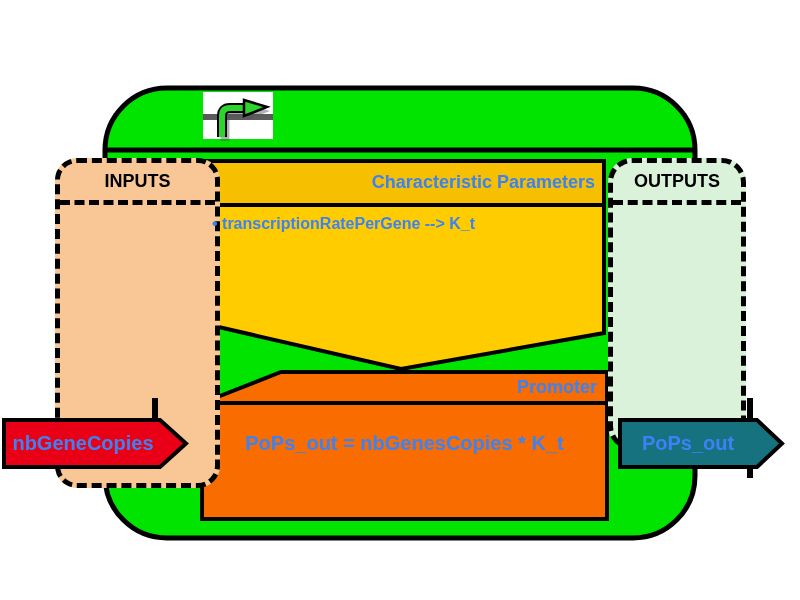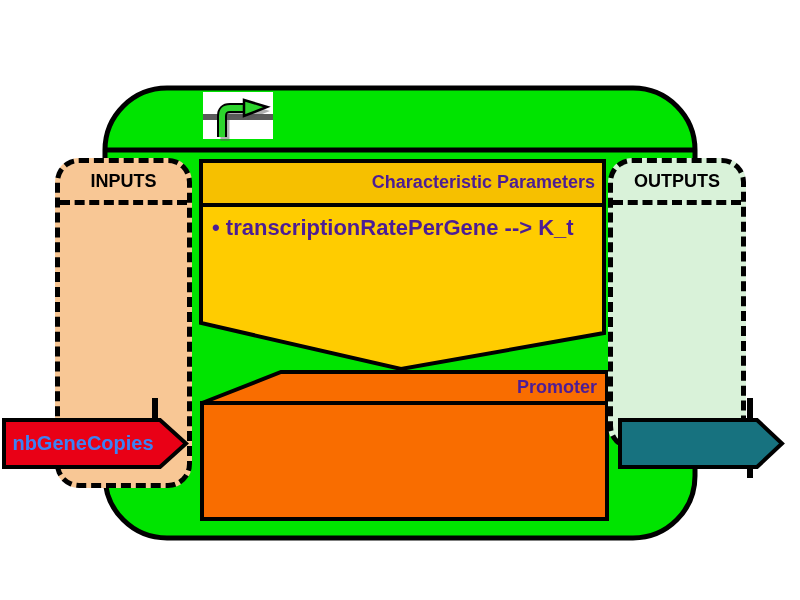--- a/index.html
+++ b/index.html
@@ -3,47 +3,48 @@
 <meta charset="utf-8">
 <style>
   html,body{margin:0;padding:0;}
   body{
     width:800px;height:600px;background:#ffffff;
     font-family:"Liberation Sans", sans-serif;
     position:relative;overflow:hidden;
   }
   .stage{position:absolute;left:0;top:0;width:800px;height:600px;}
   .layer{position:absolute;left:0;top:0;}
-  .txt{position:absolute;font-weight:bold;color:#4c1d95;line-height:1.15;white-space:nowrap;}
+  .txt{position:absolute;font-weight:bold;color:#3b82f6;line-height:1.15;white-space:nowrap;}
 
   .title{
     left:300px;top:105px;width:300px;text-align:center;
     font-size:23px;color:var(--c-title-white,#ffffff);white-space:nowrap;
   }
 
   .panel{
     position:absolute;box-sizing:border-box;
     border:5px dashed #000;border-radius:24px;
   }
   .panel-inputs{
-    left:55px;top:158px;width:137px;height:330px;
+    left:55px;top:158px;width:165px;height:330px;
     background:var(--c-inputs-peach,#f8c795);
+    border-radius:22px;
   }
   .panel-outputs{
     left:608px;top:158px;width:138px;height:292px;
     background:var(--c-outputs-mint,#d9f2d9);
   }
   .panel-header{
     height:37px;border-bottom:5px dashed #000;
     display:flex;align-items:center;justify-content:center;
     font-weight:bold;font-size:18px;
   }
 
   .params-title{left:300px;top:172px;width:295px;text-align:right;font-size:18px;}
-  .params-item{left:212px;top:215px;font-size:22px;}
+  .params-item{left:212px;top:215px;font-size:16px;}
   .reactions-title{left:380px;top:377px;width:217px;text-align:right;font-size:18px;}
   .reactions-eq{left:202px;top:432px;width:405px;text-align:center;font-size:20px;}
   .arrow-label{color:#3b82f6;font-size:20px;text-align:center;}
   .in-arrow-label{left:8px;top:432px;width:150px;}
   .out-arrow-label{left:622px;top:432px;width:132px;}
 </style>
 </head>
 <body>
 
 <div class="stage">
@@ -88,15 +89,17 @@
   <svg class="layer" width="800" height="600">
     <rect x="152" y="398" width="6" height="26" fill="#000"></rect>
     <rect x="747" y="398" width="6" height="80" fill="#000"></rect>
     <polygon points="4,420 160,420 186,443.5 160,467 4,467" style="fill:var(--c-input-red,#e90016)" stroke="#000" stroke-width="4"></polygon>
     <polygon points="620,420 757,420 782,443.5 757,467 620,467" style="fill:var(--c-output-teal,#17727f)" stroke="#000" stroke-width="4"></polygon>
   </svg>
 
   <div class="txt params-title">Characteristic Parameters</div>
   <div class="txt params-item">• transcriptionRatePerGene --&gt; K_t</div>
   <div class="txt reactions-title">Promoter</div>
+  <div class="txt reactions-eq">PoPs_out = nbGenesCopies * K_t</div>
   <div class="txt arrow-label in-arrow-label">nbGeneCopies</div>
+  <div class="txt arrow-label out-arrow-label">PoPs_out</div>
 
 </div>
 
 </body></html>

